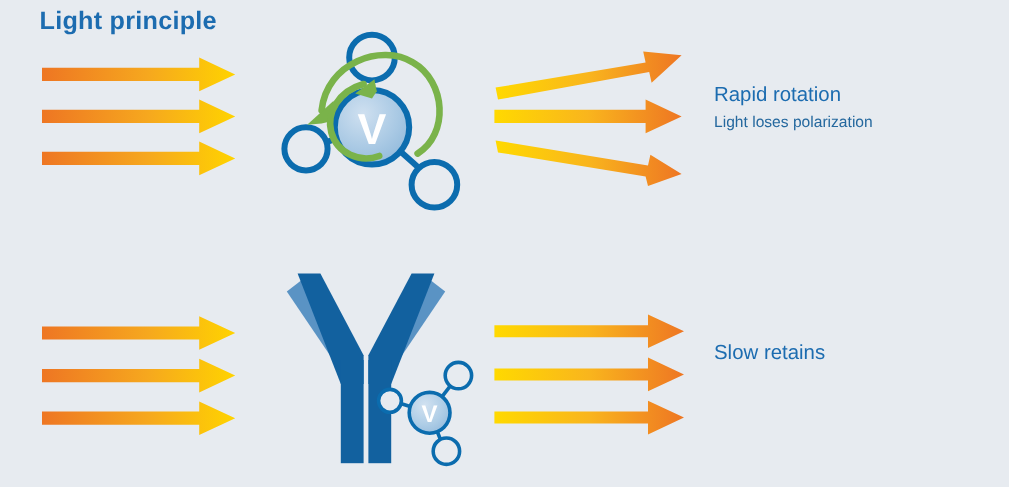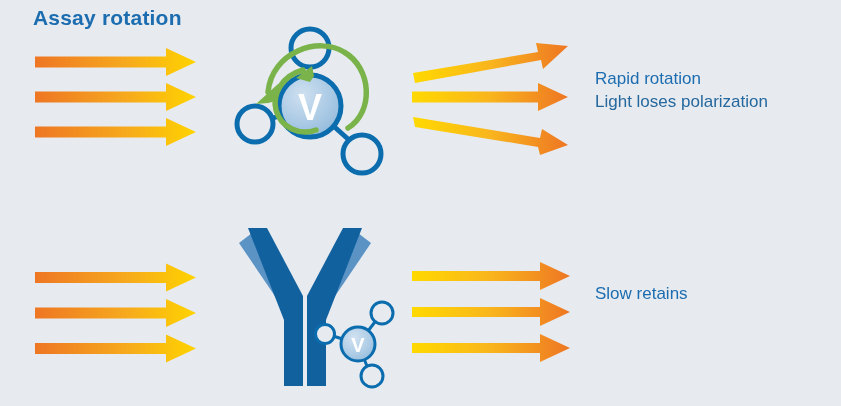--- a/index.html
+++ b/index.html
@@ -47,21 +47,21 @@
   #label-rapid { top: 68px; }
   #label-slow  { top: 283px; }
 
   .label-title {
     font-size: 17px;
     font-weight: normal;
     color: #1c6cb0;
     line-height: 22px;
   }
   .label-sub {
-    font-size: 17px;
+    font-size: 13px;
     font-weight: normal;
     color: #25689e;
     line-height: 24px;
   }
 
   .svg-layer {
     position: absolute;
     left: 0;
     top: 0;
     width: 841px;
@@ -186,21 +186,21 @@
     </g>
 
     <g>
       <polygon fill="url(#gradOut)" points="412,271 540,271 540,262 570,276 540,290 540,281 412,281"></polygon>
       <polygon fill="url(#gradOut)" points="412,307 540,307 540,298 570,312 540,326 540,317 412,317"></polygon>
       <polygon fill="url(#gradOut)" points="412,343 540,343 540,334 570,348 540,362 540,353 412,353"></polygon>
     </g>
   </svg>
 
   <div class="panel" id="panel-top">
-    <div class="section-heading" id="heading-assay">Assay rotation</div>
+    <div class="section-heading" id="heading-assay">Light principle</div>
 
     <div class="label-block" id="label-rapid">
       <div class="label-title">Rapid rotation</div>
       <div class="label-sub">Light loses polarization</div>
     </div>
   </div>
 
   <div class="panel" id="panel-bottom">
 
     <div class="label-block" id="label-slow" style="top:83px;">

